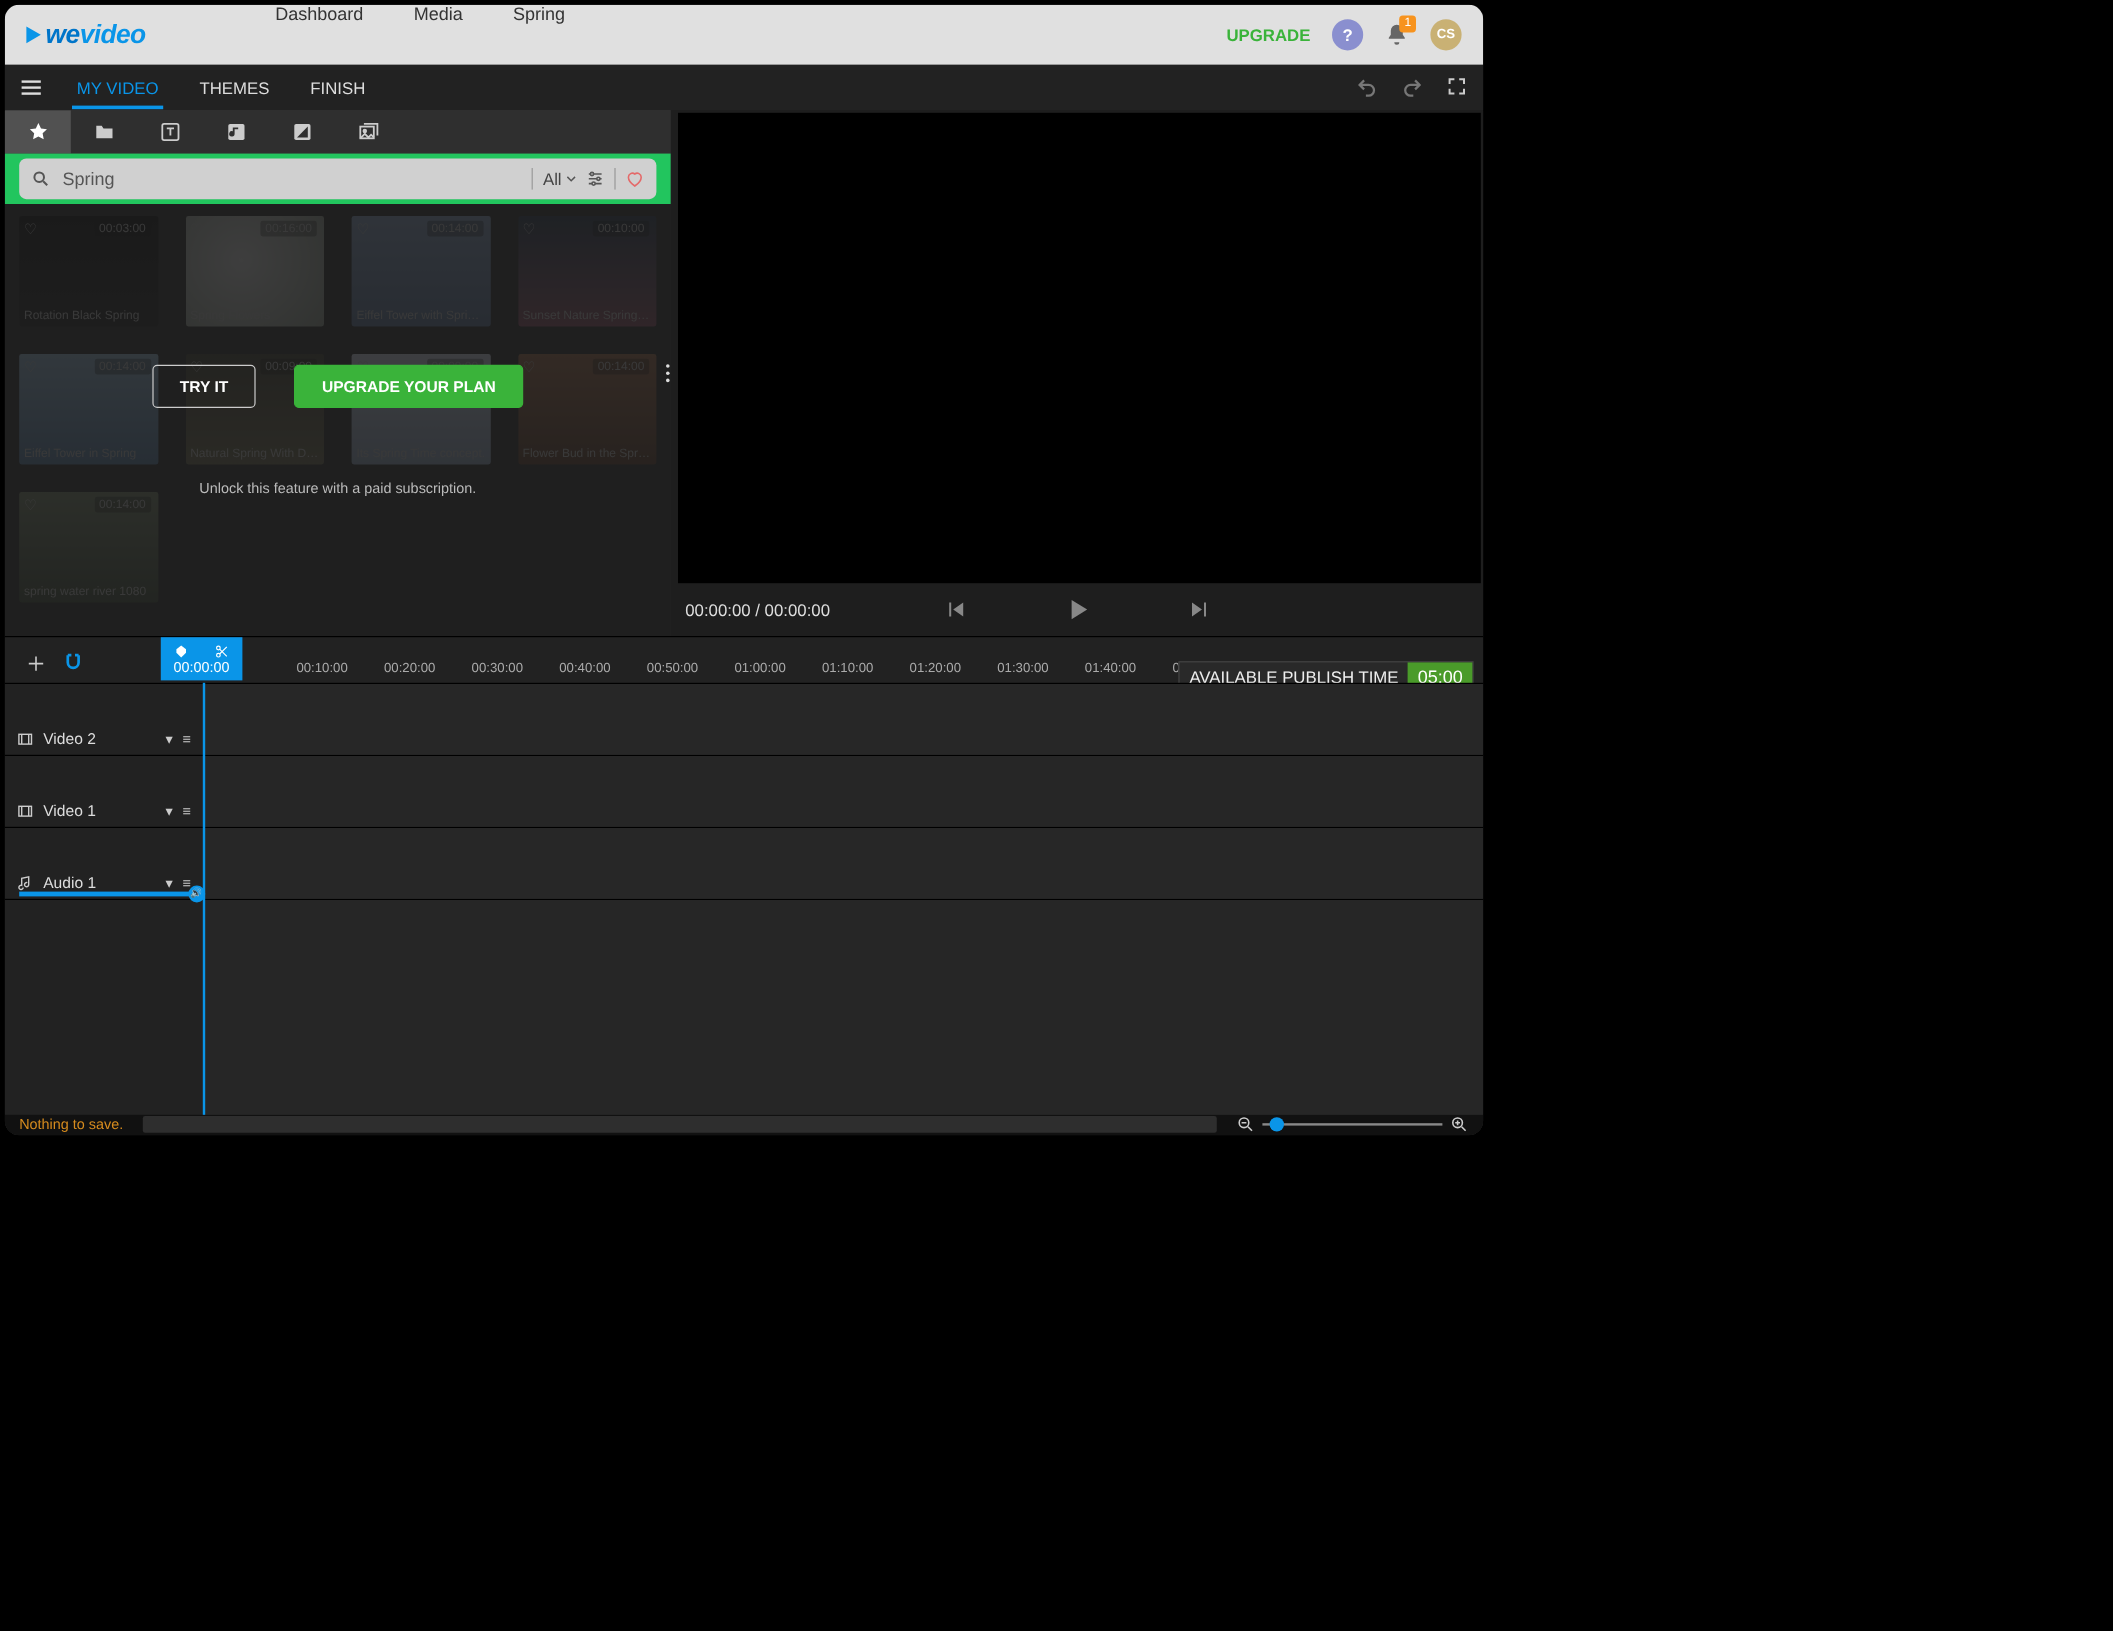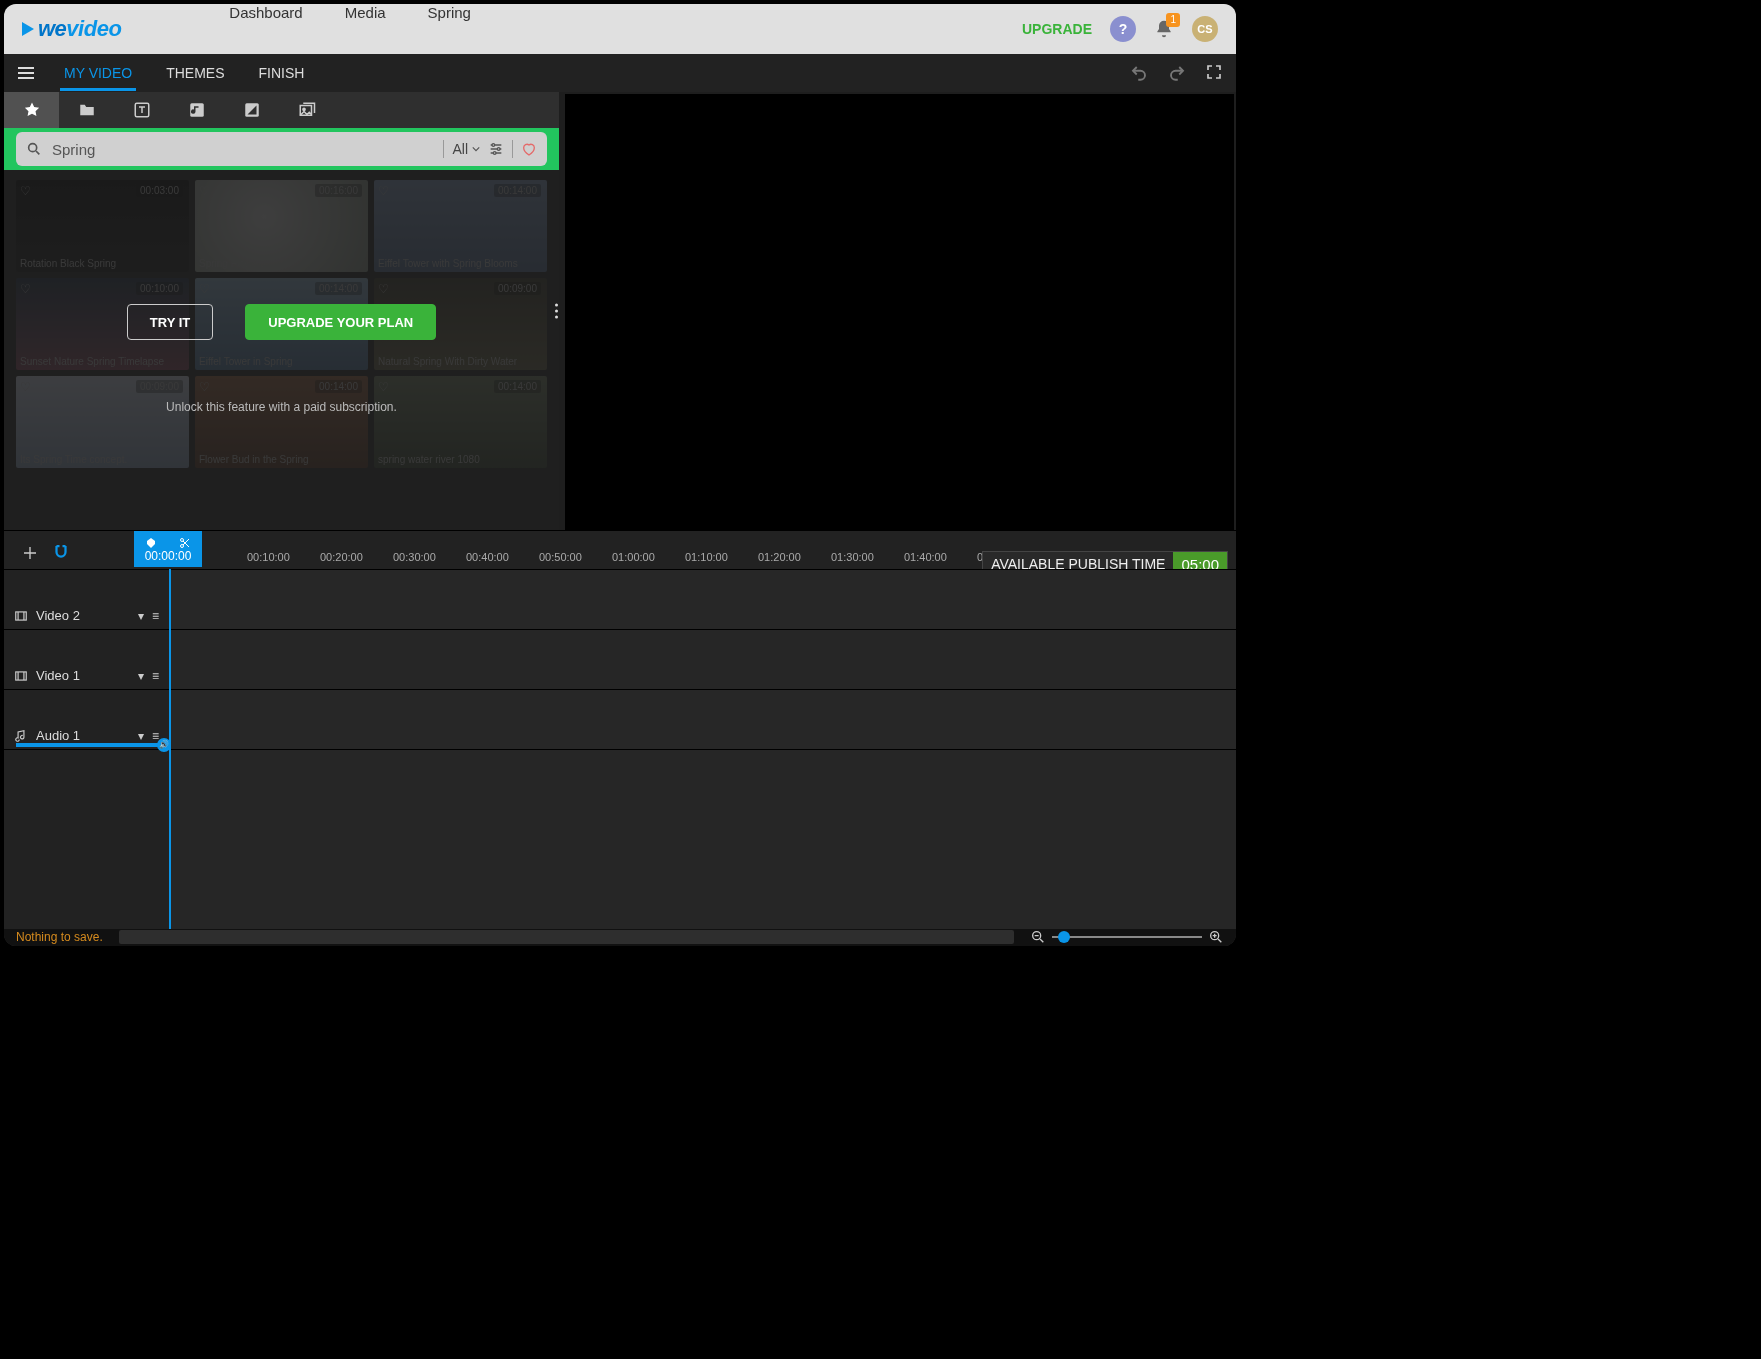--- a/index.html
+++ b/index.html
@@ -54,21 +54,21 @@
 
   .search-row{padding:4px 12px;background:#22c55e;}
   .search-box{height:34px;border-radius:6px;background:var(--bg-light-grey);display:flex;align-items:center;padding:0 10px;gap:8px;color:#555;}
   .search-box input{flex:1;border:none;background:transparent;outline:none;font-size:15px;color:#555;}
   .divider{width:1px;height:18px;background:#999;}
   .all-dd{display:flex;align-items:center;gap:4px;font-size:14px;color:#444;cursor:pointer;}
   .tune,.heart{cursor:pointer;}
   .heart{color:#e46a6a;}
 
   .clips-area{flex:1;position:relative;background:#232323;overflow:hidden;}
-  .clips-grid{position:absolute;inset:0;padding:10px 12px;display:grid;grid-template-columns:repeat(3,1fr);gap:6px;align-content:start;}
+  .clips-grid{position:absolute;inset:0;padding:10px 12px;display:grid;grid-template-columns:repeat(4,1fr);gap:23px;align-content:start;}
   .clip{position:relative;height:92px;border-radius:2px;overflow:hidden;background:#3a3a3a;}
   .clip .fav{position:absolute;top:4px;left:4px;color:#ccc;font-size:12px;}
   .clip .dur{position:absolute;top:4px;right:6px;font-size:10px;color:#ccc;background:rgba(0,0,0,.35);padding:1px 4px;border-radius:2px;}
   .clip .title{position:absolute;left:4px;right:4px;bottom:3px;font-size:10px;color:#ccc;white-space:nowrap;overflow:hidden;text-overflow:ellipsis;}
   .clip.c1{background:linear-gradient(#050505,#1a1a1a);}
   .clip.c2{background:radial-gradient(circle at 40% 40%,#eee,#9aa597);}
   .clip.c3{background:linear-gradient(#8fa9cf,#5d789f);}
   .clip.c4{background:linear-gradient(#223349,#6f4a60 70%,#934a63);}
   .clip.c5{background:linear-gradient(#a0c7e6,#5883af);}
   .clip.c6{background:linear-gradient(#3e3b2c,#6f6a4b);}
@@ -323,20 +323,40 @@
       </div>
       <div class="dots3">
           <span></span>
           <span></span>
           <span></span>
         </div>
     </div>
 
     <div class="preview" style="position:relative;">
       <div class="vid"></div>
+      <div class="ctrls" style="position:relative;">
+        <span class="time">00:00:00 / 00:00:00</span>
+        <div class="pcenter">
+          <span class="pctrl">
+              <svg width="20" height="20" viewBox="0 0 24 24" fill="#888">
+                <path d="M6 5h2v14H6zM20 5v14l-10-7z"></path>
+              </svg>
+            </span>
+          <span class="pctrl">
+              <svg width="24" height="24" viewBox="0 0 24 24" fill="#888">
+                <path d="M7 4v16l13-8z"></path>
+              </svg>
+            </span>
+          <span class="pctrl">
+              <svg width="20" height="20" viewBox="0 0 24 24" fill="#888">
+                <path d="M16 5h2v14h-2zM4 5v14l10-7z"></path>
+              </svg>
+            </span>
+        </div>
+      </div>
     </div>
   </div>
 
   <div class="timeline">
     <div class="tl-top">
       <div class="tl-tools">
         <span class="ic">
             <svg width="16" height="16" viewBox="0 0 24 24" fill="#ccc">
               <path d="M11 3h2v18h-2zM3 11h18v2H3z"></path>
             </svg>

